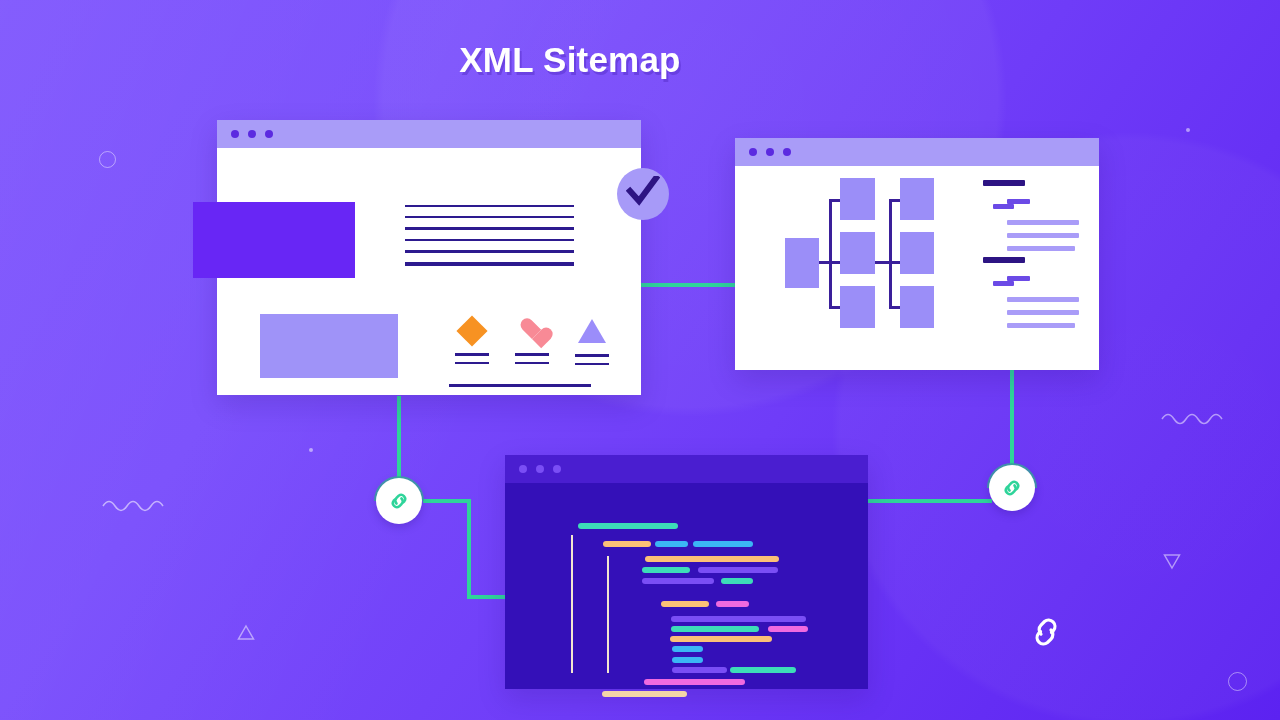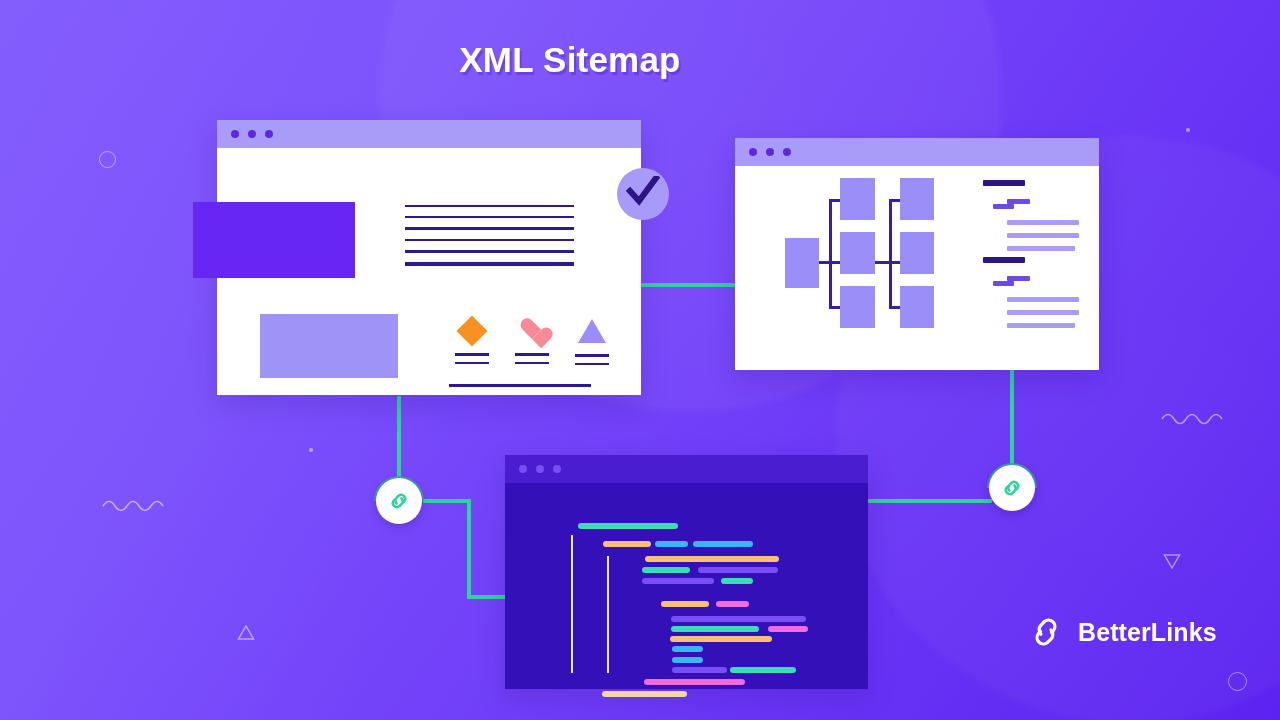--- a/index.html
+++ b/index.html
@@ -290,16 +290,15 @@
     </svg>
   </div>
 
   <div id="brand">
     <svg width="40" height="40" viewBox="0 0 40 40">
       <g fill="none" stroke="#ffffff" stroke-width="3.2" stroke-linecap="round">
         <path d="M15 22 a6.4 6.4 0 0 1 0 -9 l3.5 -3.5 a6.4 6.4 0 0 1 9 9 l-2 2"></path>
         <path d="M25 18 a6.4 6.4 0 0 1 0 9 l-3.5 3.5 a6.4 6.4 0 0 1 -9 -9 l2 -2"></path>
       </g>
     </svg>
-    <span id="brand-text">BetterLinks</span>
   </div>
 
 </div>
 
 </body></html>

